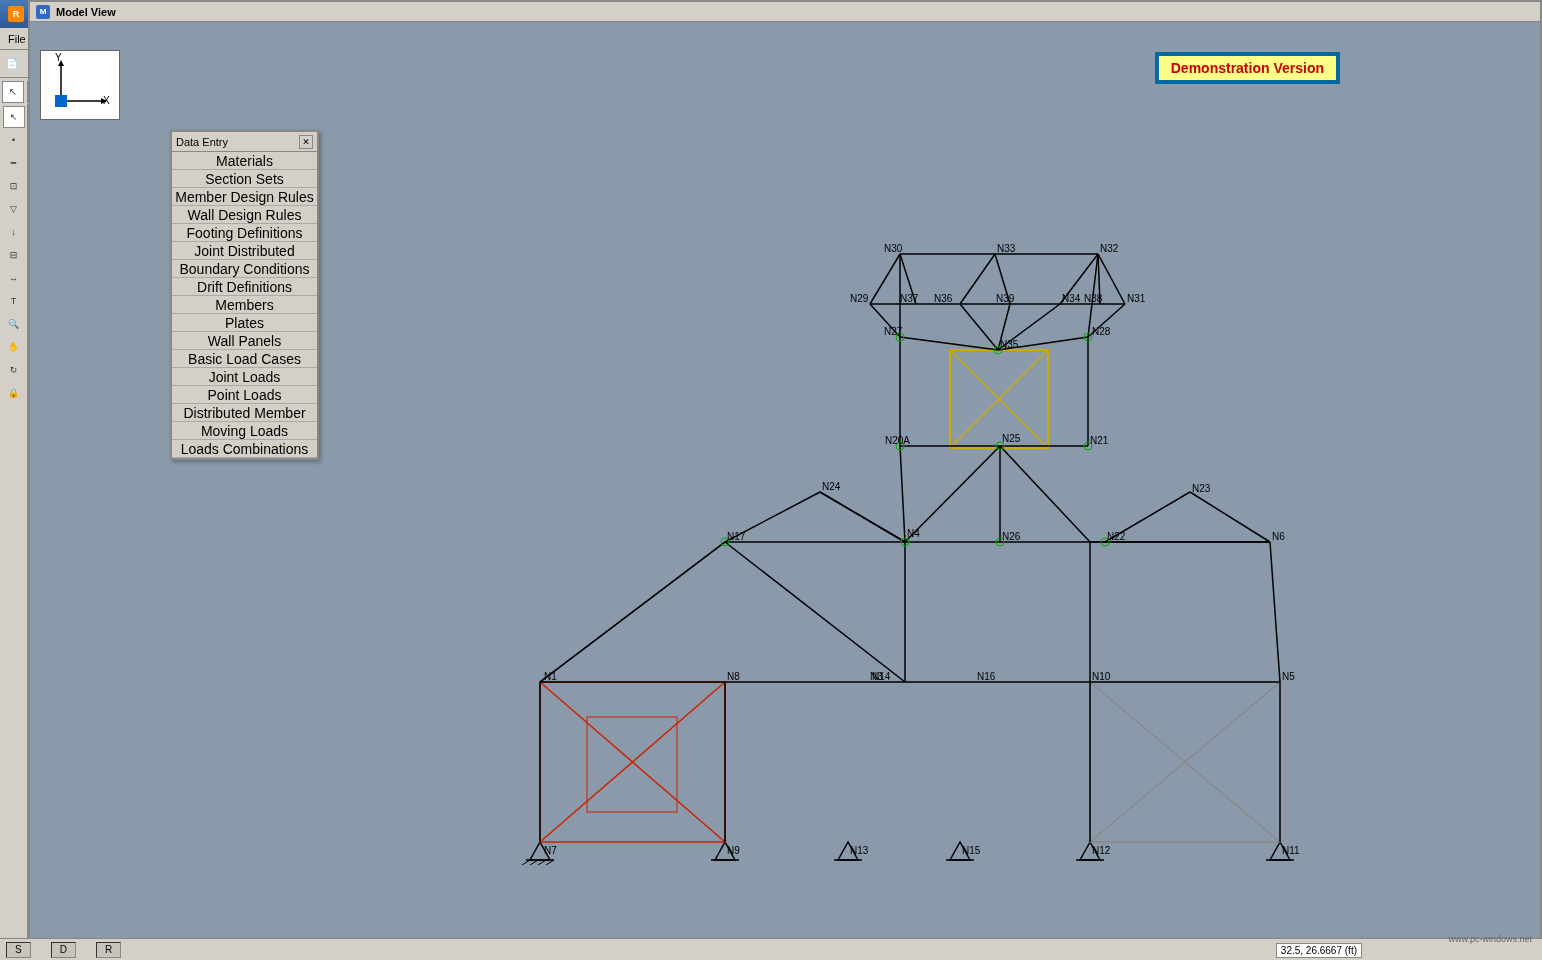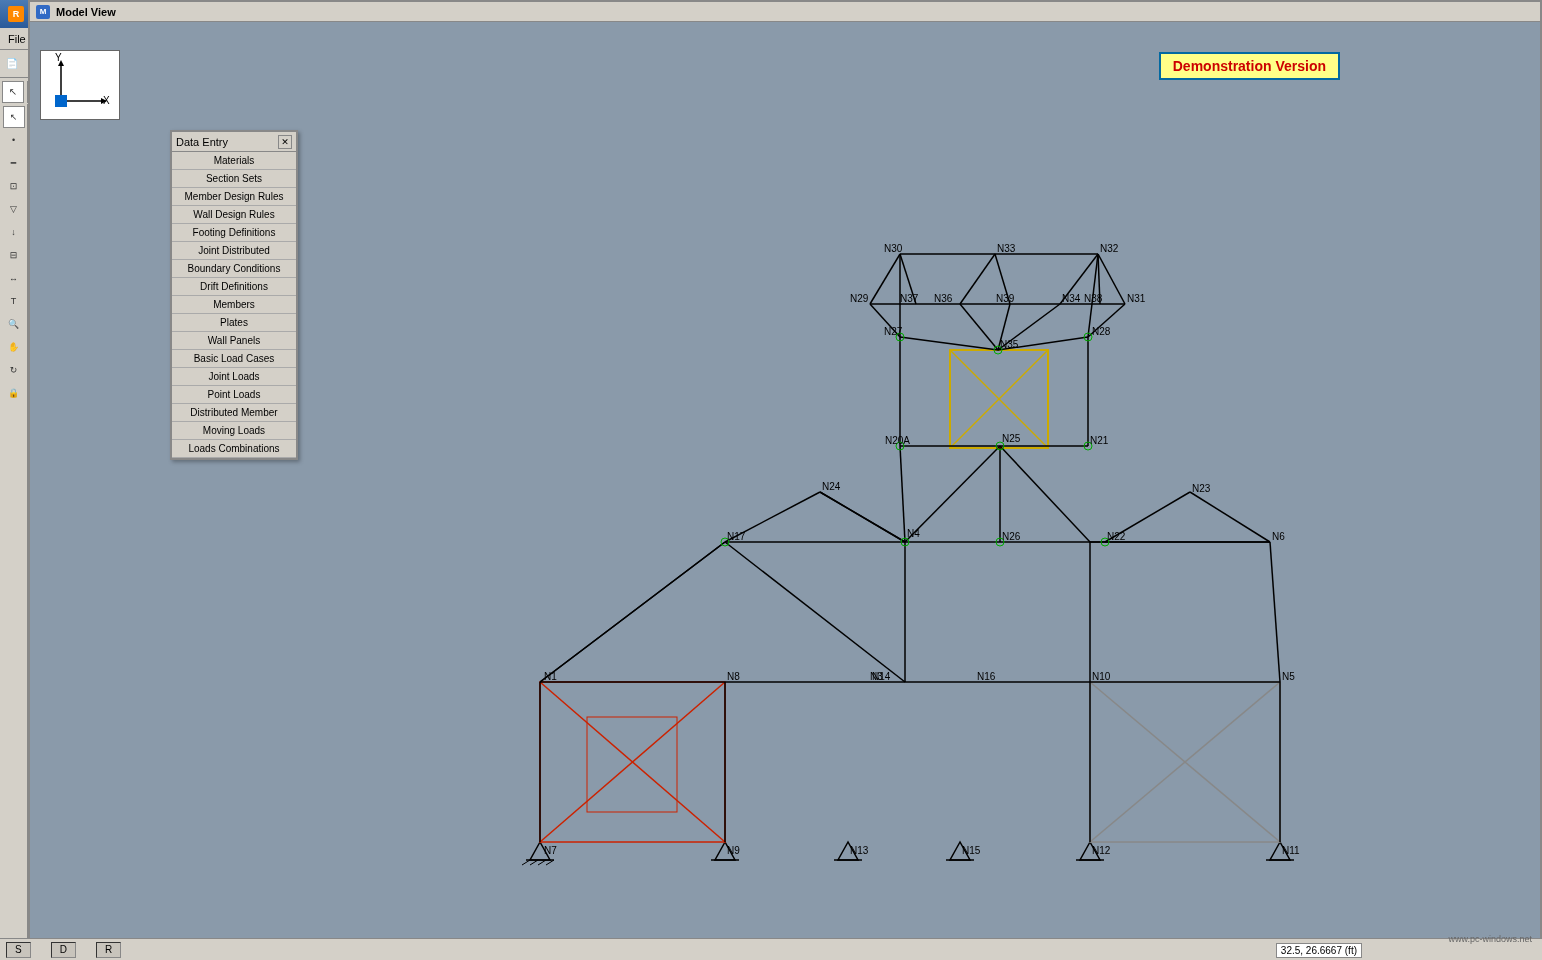--- a/index.html
+++ b/index.html
@@ -150,32 +150,32 @@
       width: 80px; height: 70px;
       background: white;
       border: 1px solid #666;
     }
 
     
     #demo-watermark {
       position: absolute;
       top: 30px; right: 200px;
       background: #ffff88;
-      border: 2px solid #0369a1;
+      border: 4px solid #0369a1;
       padding: 4px 12px;
       font-size: 14px;
       font-weight: bold;
       color: #cc0000;
     }
 
     
     #data-entry {
       position: absolute;
       top: 130px; left: 170px;
-      width: 128px;
+      width: 149px;
       background: #3b82f6;
       border: 2px solid #888;
       box-shadow: 2px 2px 4px rgba(0,0,0,0.3);
     }
     #data-entry-header {
       height: 20px;
       background: #d4d0c8;
       display: flex;
       align-items: center;
       justify-content: space-between;
@@ -192,21 +192,21 @@
       display: flex; align-items: center; justify-content: center;
       cursor: pointer;
     }
     .de-item {
       height: 18px;
       display: flex;
       align-items: center;
       justify-content: center;
       border-bottom: 1px solid #aaa;
       background: #d4d0c8;
-      font-size: 10px;
+      font-size: 14px;
       cursor: pointer;
       text-align: center;
       color: #000;
     }
 
     
     #statusbar {
       position: absolute;
       bottom: 0; left: 0;
       width: 1542px;

